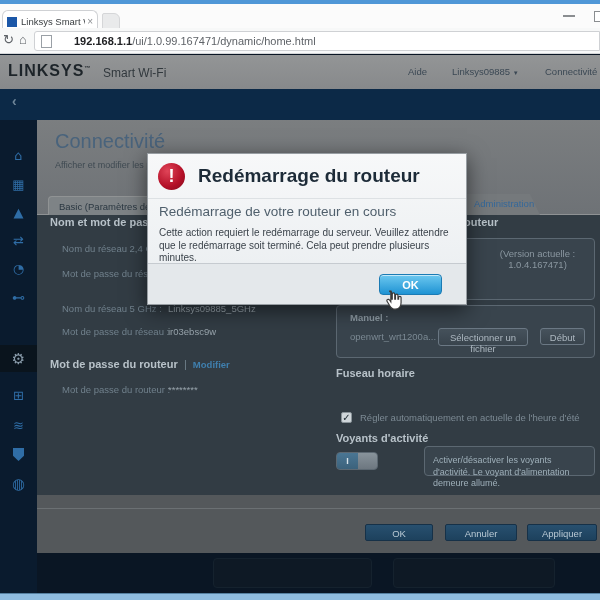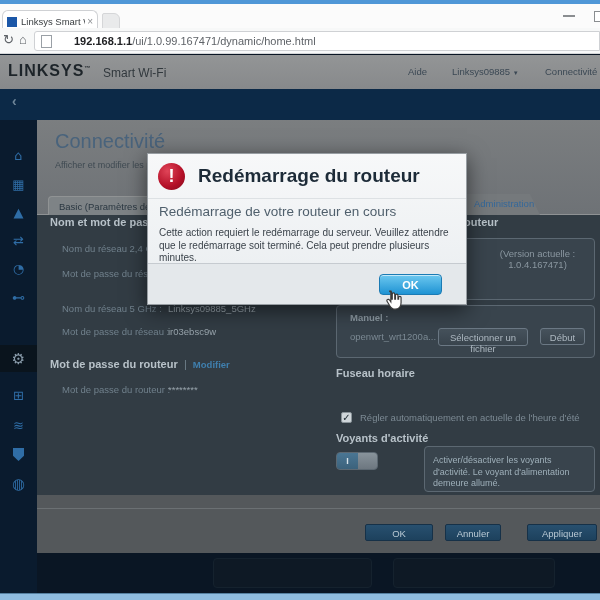--- a/index.html
+++ b/index.html
@@ -67,21 +67,21 @@
     color:#aeb9c2;font-size:9.5px;text-align:center;box-sizing:border-box;}
   .select{left:336px;top:388px;width:259px;height:19px;background:#2b353d;border:1px solid #606c76;border-radius:2px;
     box-sizing:border-box;font-size:9.5px;font-weight:700;color:#aeb9c0;padding:3px 6px 0 8px;display:flex;}
   .select .arrow{margin-left:auto;font-size:7px;color:#aeb9c0;}
   .checkbox{left:341px;top:412px;width:11px;height:11px;background:#cfd6da;border:1px solid #8a949a;border-radius:2px;
     font-size:10px;line-height:10px;text-align:center;color:#1c2930;box-sizing:border-box;}
   .toggle{left:336px;top:452px;width:42px;height:18px;background:#49555e;border:1px solid #5c6872;border-radius:4px;box-sizing:border-box;}
   .toggle-on{left:337px;top:453px;width:21px;height:16px;background:linear-gradient(#4a7694,#3c627c);border-radius:3px 0 0 3px;
     color:#d7e2ea;font-size:9px;font-weight:700;text-align:center;line-height:16px;}
   .toggle-knob{left:358px;top:453px;width:19px;height:16px;background:linear-gradient(#88939b,#6d7780);border-radius:0 3px 3px 0;}
-  .info-box{left:424px;top:446px;width:171px;height:46px;border:1px solid #5c6872;border-radius:4px;background:#39444d;
+  .info-box{left:424px;top:446px;width:171px;height:30px;border:1px solid #5c6872;border-radius:4px;background:#39444d;
     box-sizing:border-box;font-size:9px;color:#9fb0ba;padding:8px 8px;line-height:11.5px;}
   .page-btn{top:524px;height:17px;background:linear-gradient(#28506f,#1d415d);border:1px solid #163148;border-radius:2px;
     color:#b9c9d4;font-size:9.5px;text-align:center;padding-top:3px;box-sizing:border-box;}
 
   .below-box{top:558px;height:28px;background:#0e1925;border:1px solid #15222e;border-radius:4px;}
   .bottom-strip{left:0;top:593px;width:600px;height:7px;background:#8fbcdf;border-top:1px solid #5580a0;box-sizing:border-box;}
 
   
   .modal{left:147px;top:153px;width:318px;height:150px;background:linear-gradient(#f7f8f9,#e9edf0);
     border:1px solid #979da2;box-shadow:0 5px 20px rgba(0,0,0,.55);z-index:50;}
@@ -180,21 +180,21 @@
   <div class="abs checkbox"><span>✓</span></div>
   <div class="abs" style="left:360px;top:412px;font-size:9.5px;color:#7c8a94;">Régler automatiquement en actuelle de l'heure d'été</div>
 
   <div class="abs sec-head" style="left:336px;top:432px;">Voyants d'activité</div>
   <div class="abs toggle"></div>
   <div class="abs toggle-on">I</div>
   <div class="abs toggle-knob"></div>
   <div class="abs info-box">Activer/désactiver les voyants d'activité. Le voyant d'alimentation demeure allumé.</div>
 
   <div class="abs page-btn" style="left:365px;width:68px;">OK</div>
-  <div class="abs page-btn" style="left:445px;width:56px;">Annuler</div>
+  <div class="abs page-btn" style="left:445px;width:72px;">Annuler</div>
   <div class="abs page-btn" style="left:527px;width:70px;">Appliquer</div>
 
   <div class="abs below-box" style="left:213px;width:157px;"></div>
   <div class="abs below-box" style="left:393px;width:160px;"></div>
   <div class="abs bottom-strip"></div>
 
   <div class="abs modal">
     <div class="abs m-icon">!</div>
     <div class="abs m-title">Redémarrage du routeur</div>
     <div class="abs m-div1"></div>

